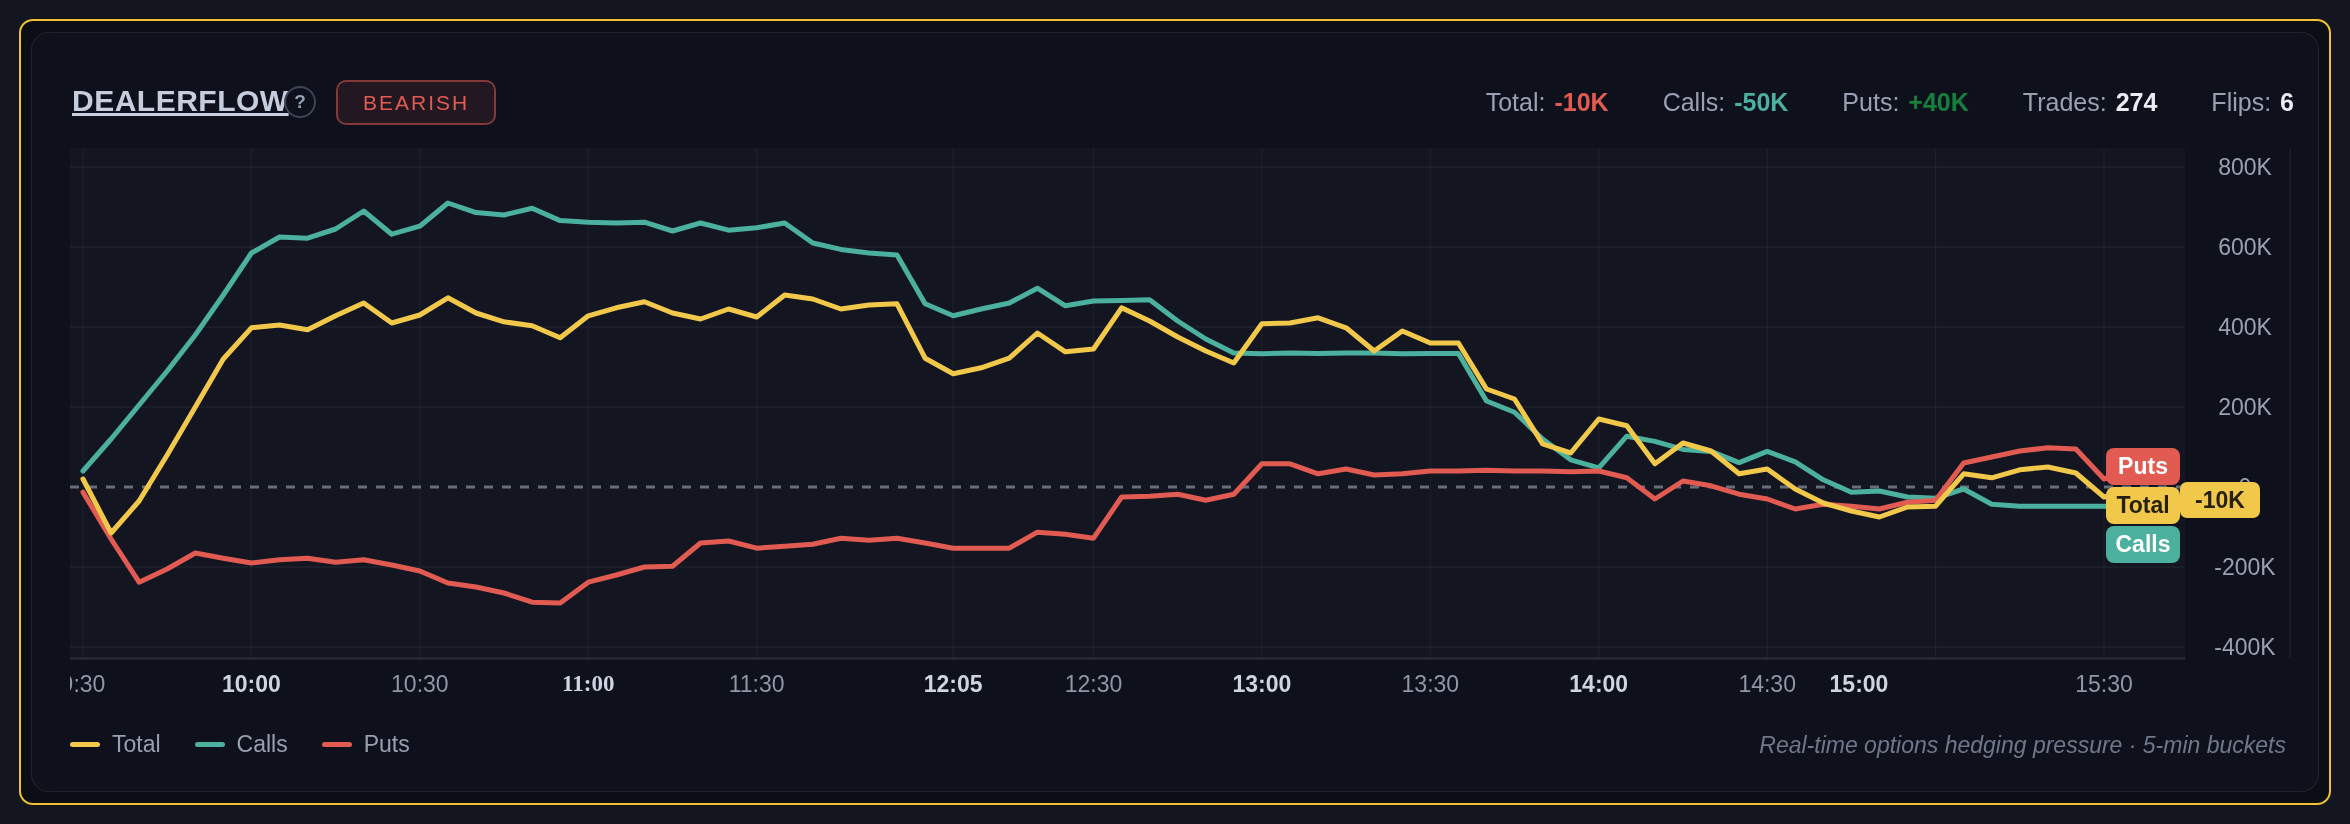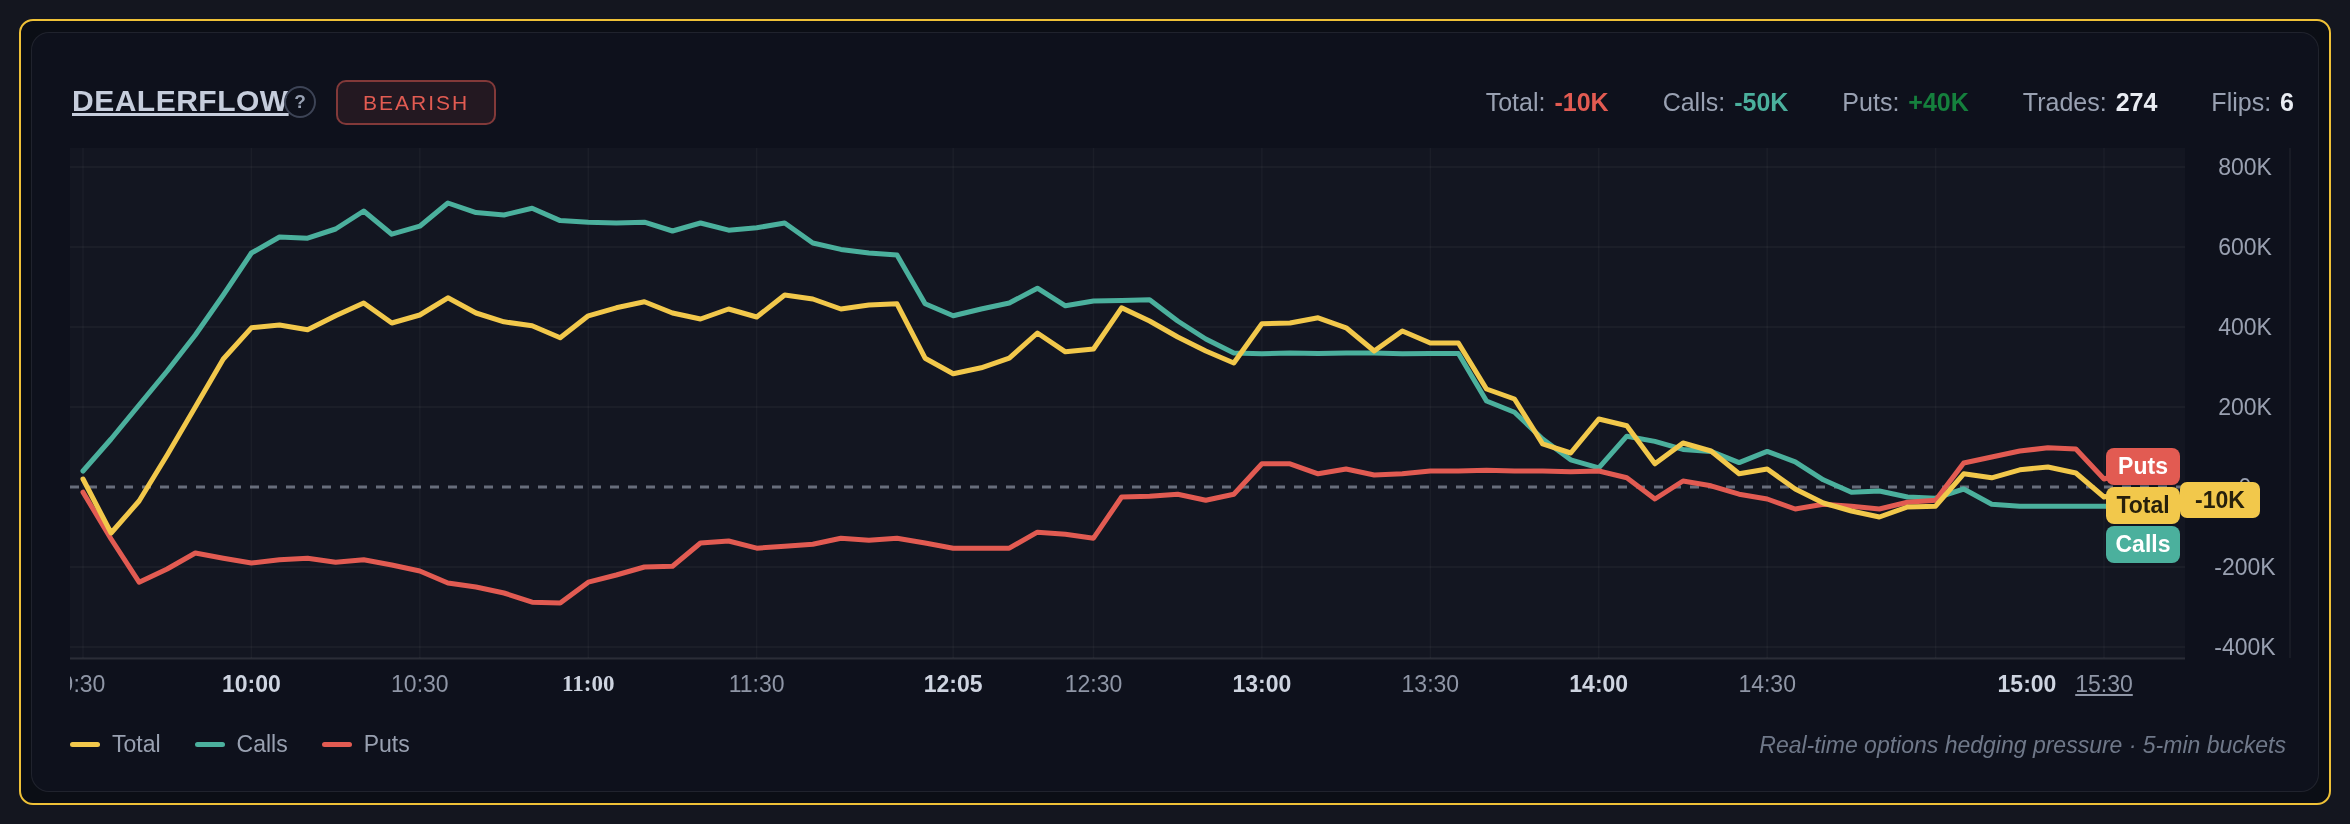--- a/index.html
+++ b/index.html
@@ -151,22 +151,22 @@
     <div class="xlabel bold" style="left: 181.417px;">10:00</div>
     <div class="xlabel" style="left: 349.833px;">10:30</div>
     <div class="xlabel bold" style="left: 518.25px; font-family: Liberation Serif, serif;">11:00</div>
     <div class="xlabel" style="left: 686.667px;">11:30</div>
     <div class="xlabel bold" style="left: 883.153px;">12:05</div>
     <div class="xlabel" style="left: 1023.5px;">12:30</div>
     <div class="xlabel bold" style="left: 1191.92px;">13:00</div>
     <div class="xlabel" style="left: 1360.33px;">13:30</div>
     <div class="xlabel bold" style="left: 1528.75px;">14:00</div>
     <div class="xlabel" style="left: 1697.17px;">14:30</div>
-    <div class="xlabel bold" style="left: 1957px;">15:00</div>
-    <div class="xlabel" style="left: 2034px; text-decoration: underline;">15:30</div>
+    <div class="xlabel bold" style="left: 1789px;">15:00</div>
+    <div class="xlabel" style="left: 2034px;">15:30</div>
   </div>
 <div id="endlabels">
     <div class="end-badge" style="top: 448px; background: rgb(226, 91, 82); color: rgb(255, 255, 255);">Puts</div>
     <div class="end-badge" style="top: 487px; background: rgb(242, 200, 75); color: rgb(38, 32, 12);">Total</div>
     <div class="end-badge" style="top: 526px; background: rgb(75, 176, 157); color: rgb(255, 255, 255);">Calls</div>
   </div>
 <div class="axis-badge">-10K</div>
 
 <div class="legend">
     <div class="legend-item">

